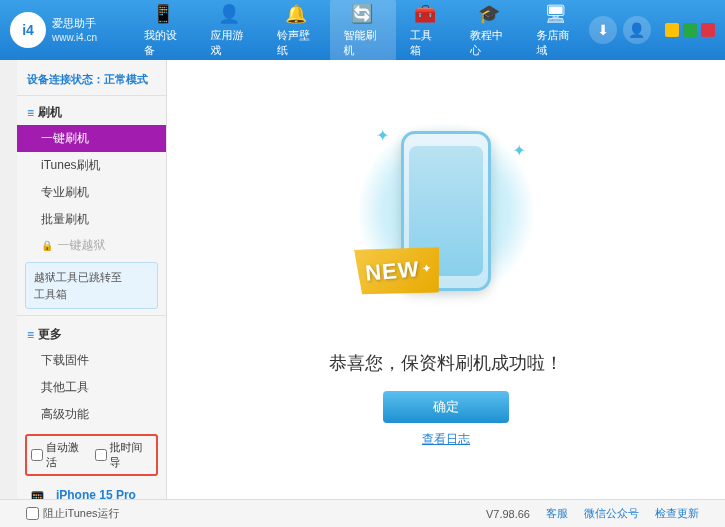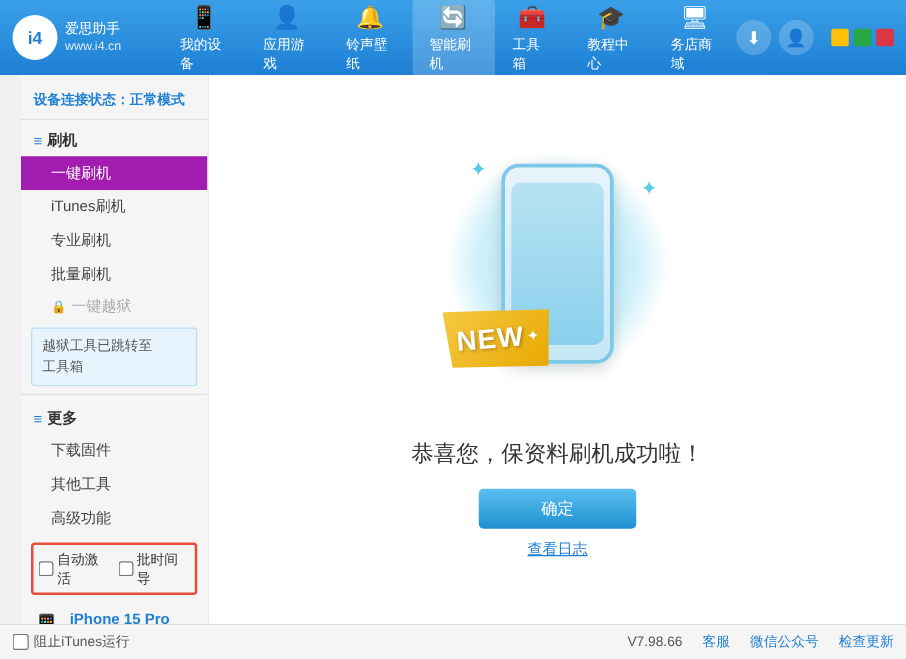--- a/index.html
+++ b/index.html
@@ -180,21 +180,21 @@
     .device-info { flex: 1; }
     .device-name { font-size: 12px; font-weight: bold; color: #1e7fd4; }
     
     
     .footer-bar {
       height: 28px;
       background: #f5f5f5;
       border-top: 1px solid #ddd;
       display: flex;
       align-items: center;
-      padding: 0 10px;
+      padding: 0 26px;
       font-size: 11px;
       color: #555;
       gap: 28px;
     }
     .footer-left { display: flex; align-items: center; gap: 6px; }
     .footer-right { margin-left: auto; display: flex; gap: 16px; align-items: center; }
     .footer-link { color: #1e7fd4; cursor: pointer; }
     .itunes-checkbox { display: flex; align-items: center; gap: 4px; }
 
     

